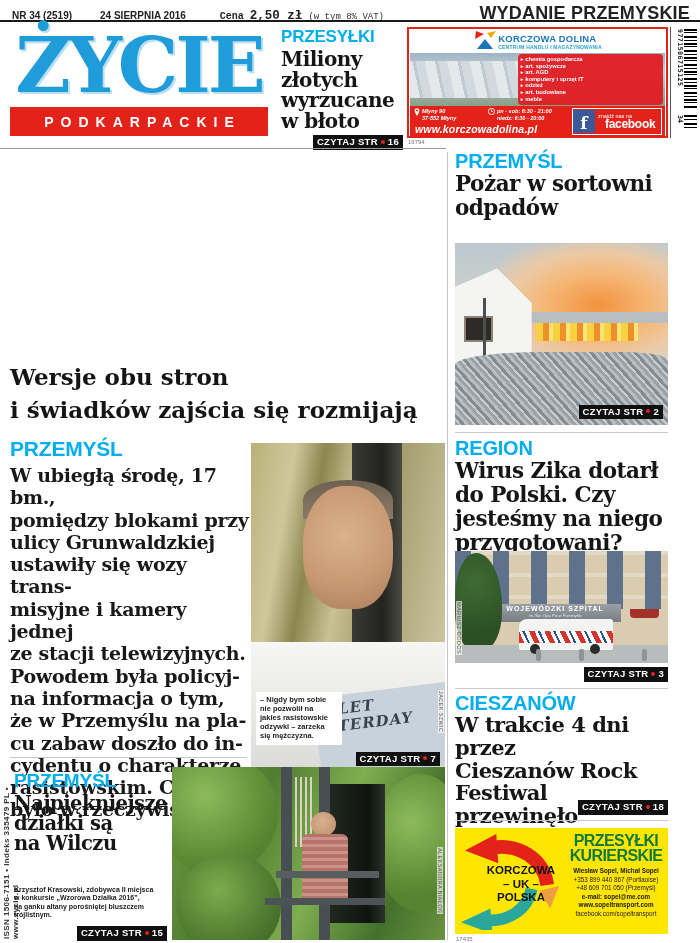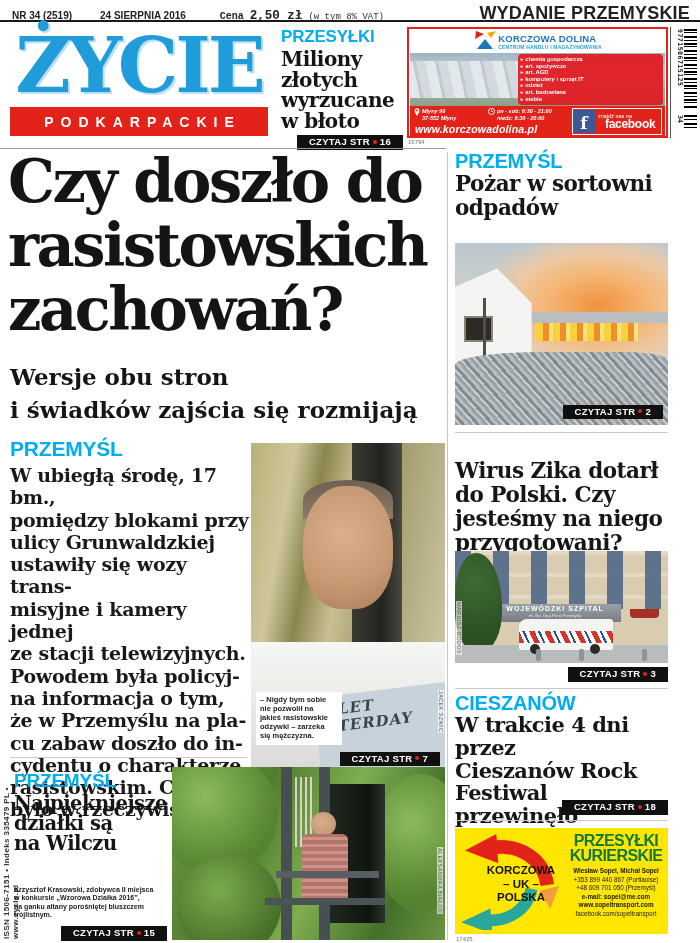--- a/index.html
+++ b/index.html
@@ -24,21 +24,21 @@
         text-shadow:2px 2px 0 #b9dff2;}
   .logo-bar{position:absolute;left:10px;top:107px;width:258px;height:29px;background:var(--red);
             color:#fff;display:flex;align-items:center;justify-content:center;
             font-size:14px;font-weight:bold;letter-spacing:7px;padding-left:7px;box-sizing:border-box;}
 
   .teaser{position:absolute;left:281px;top:27px;width:122px;display:flex;flex-direction:column;}
   .seclabel{color:var(--accent);font-weight:800;font-size:17px;letter-spacing:-.2px;}
   .teaser .tlines{font-family:"DejaVu Serif",serif;font-weight:bold;font-size:20px;line-height:20.5px;
                   letter-spacing:-.5px;color:#151515;margin-top:2px;}
   .badge{display:inline-flex;align-items:center;background:#101010;color:#fff;
-         font-size:9.5px;font-weight:bold;letter-spacing:.3px;padding:2px 12px 3px;line-height:1;}
+         font-size:9.5px;font-weight:bold;letter-spacing:.3px;padding:2px 4px 3px;line-height:1;}
   .badge .dot{width:4px;height:4px;border-radius:50%;background:var(--red);margin:0 3px;display:inline-block;}
   .teaser .badge{margin-left:auto;margin-top:4px;}
 
   
   .kad{position:absolute;left:407px;top:27px;width:261px;height:111px;border:2px solid var(--red);
        box-sizing:border-box;background:#fff;}
   .kad-top{height:24px;display:flex;align-items:center;justify-content:center;gap:1px;}
   .kad-name{color:#1c75bc;font-weight:bold;font-size:9.5px;letter-spacing:.2px;}
   .kad-tag{color:#2a9fd8;font-weight:bold;font-size:5px;letter-spacing:.2px;}
   .kad-photo{position:relative;height:53px;margin:0 1px;
@@ -308,23 +308,20 @@
   <div class="barcode">
     <div class="bc-digits">9771506715125</div>
     <div class="bc-bars"></div>
     <div class="bc2-digits">34</div>
     <div class="bc2-bars"></div>
   </div>
 
   <div class="rule-mast"></div>
   <div class="vdiv"></div>
 
-  <div class="lead-h1 pre">Czy doszło do
-rasistowskich
-zachowań?</div>
   <div class="lead-sub pre">Wersje obu stron
 i świadków zajścia się rozmijają</div>
 
   <div class="lstory">
     <div class="seclabel">PRZEMYŚL</div>
     <div class="body pre">W ubiegłą środę, 17 bm.,
 pomiędzy blokami przy
 ulicy Grunwaldzkiej
 ustawiły się wozy trans-
 misyjne i kamery jednej
@@ -372,20 +369,21 @@
     <div class="fire-pole"></div>
     <div class="fire-trash"></div>
     <div class="badge fire-badge">
       <span>CZYTAJ STR</span>
         <span class="dot"></span>
         <span>2</span>
     </div>
   </div>
   <div class="hline" style="left:455px;top:432px;width:213px;"></div>
 
+  <div class="rcol-label seclabel" style="top:437px;font-size:20px;">REGION</div>
   <div class="rhead pre" style="top:459px;">Wirus Zika dotarł
 do Polski. Czy
 jesteśmy na niego
 przygotowani?</div>
   <div class="photo hosp">
     <div class="hosp-windows"></div>
     <div class="hosp-canopy">
       <div class="hosp-sign1">WOJEWÓDZKI SZPITAL</div>
       <div class="hosp-sign2">im. Św. Ojca Pio w Przemyślu</div>
     </div>

